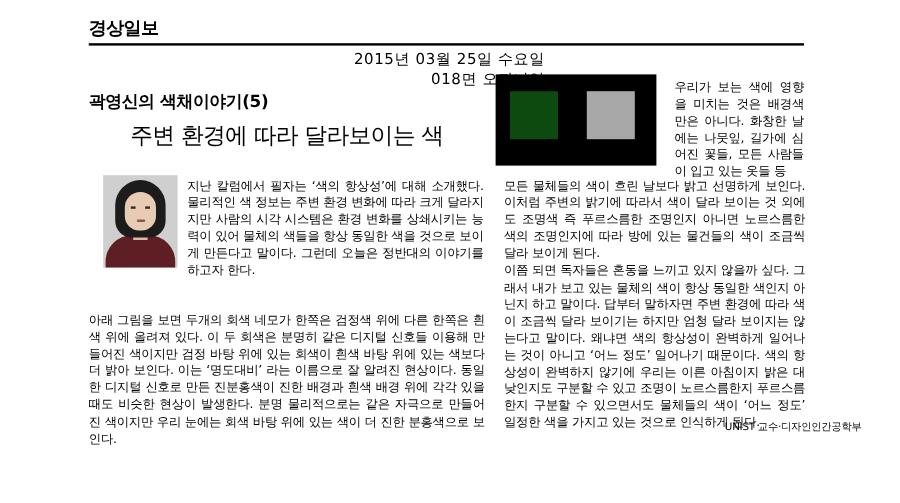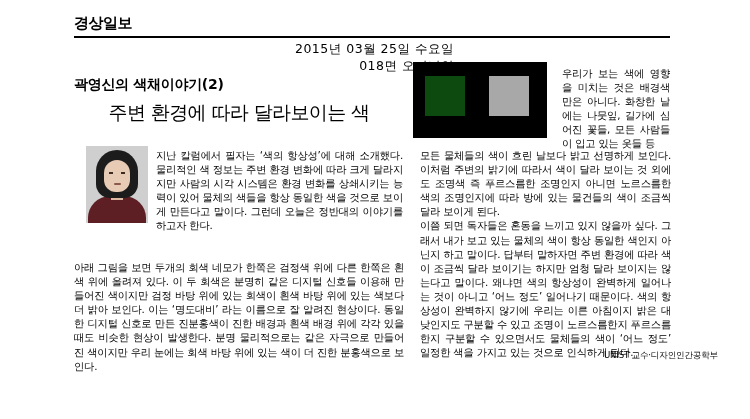--- a/index.html
+++ b/index.html
@@ -216,21 +216,21 @@
 <div class="page">
 
   <div class="masthead">경상일보</div>
   <div class="masthead-rule"></div>
 
   <div class="dateline">
     <div class="line1">2015년  03월  25일  수요일</div>
     <div class="line2">018면  오피니언</div>
   </div>
 
-  <div class="series-title">곽영신의 색채이야기(2)</div>
+  <div class="series-title">곽영신의 색채이야기(5)</div>
 
   <div class="headline">주변 환경에 따라 달라보이는 색</div>
 
   <div class="portrait">
     <div class="body"></div>
     <div class="neck"></div>
     <div class="hair"></div>
     <div class="face"></div>
     <div class="eye-l"></div>
     <div class="eye-r"></div>

